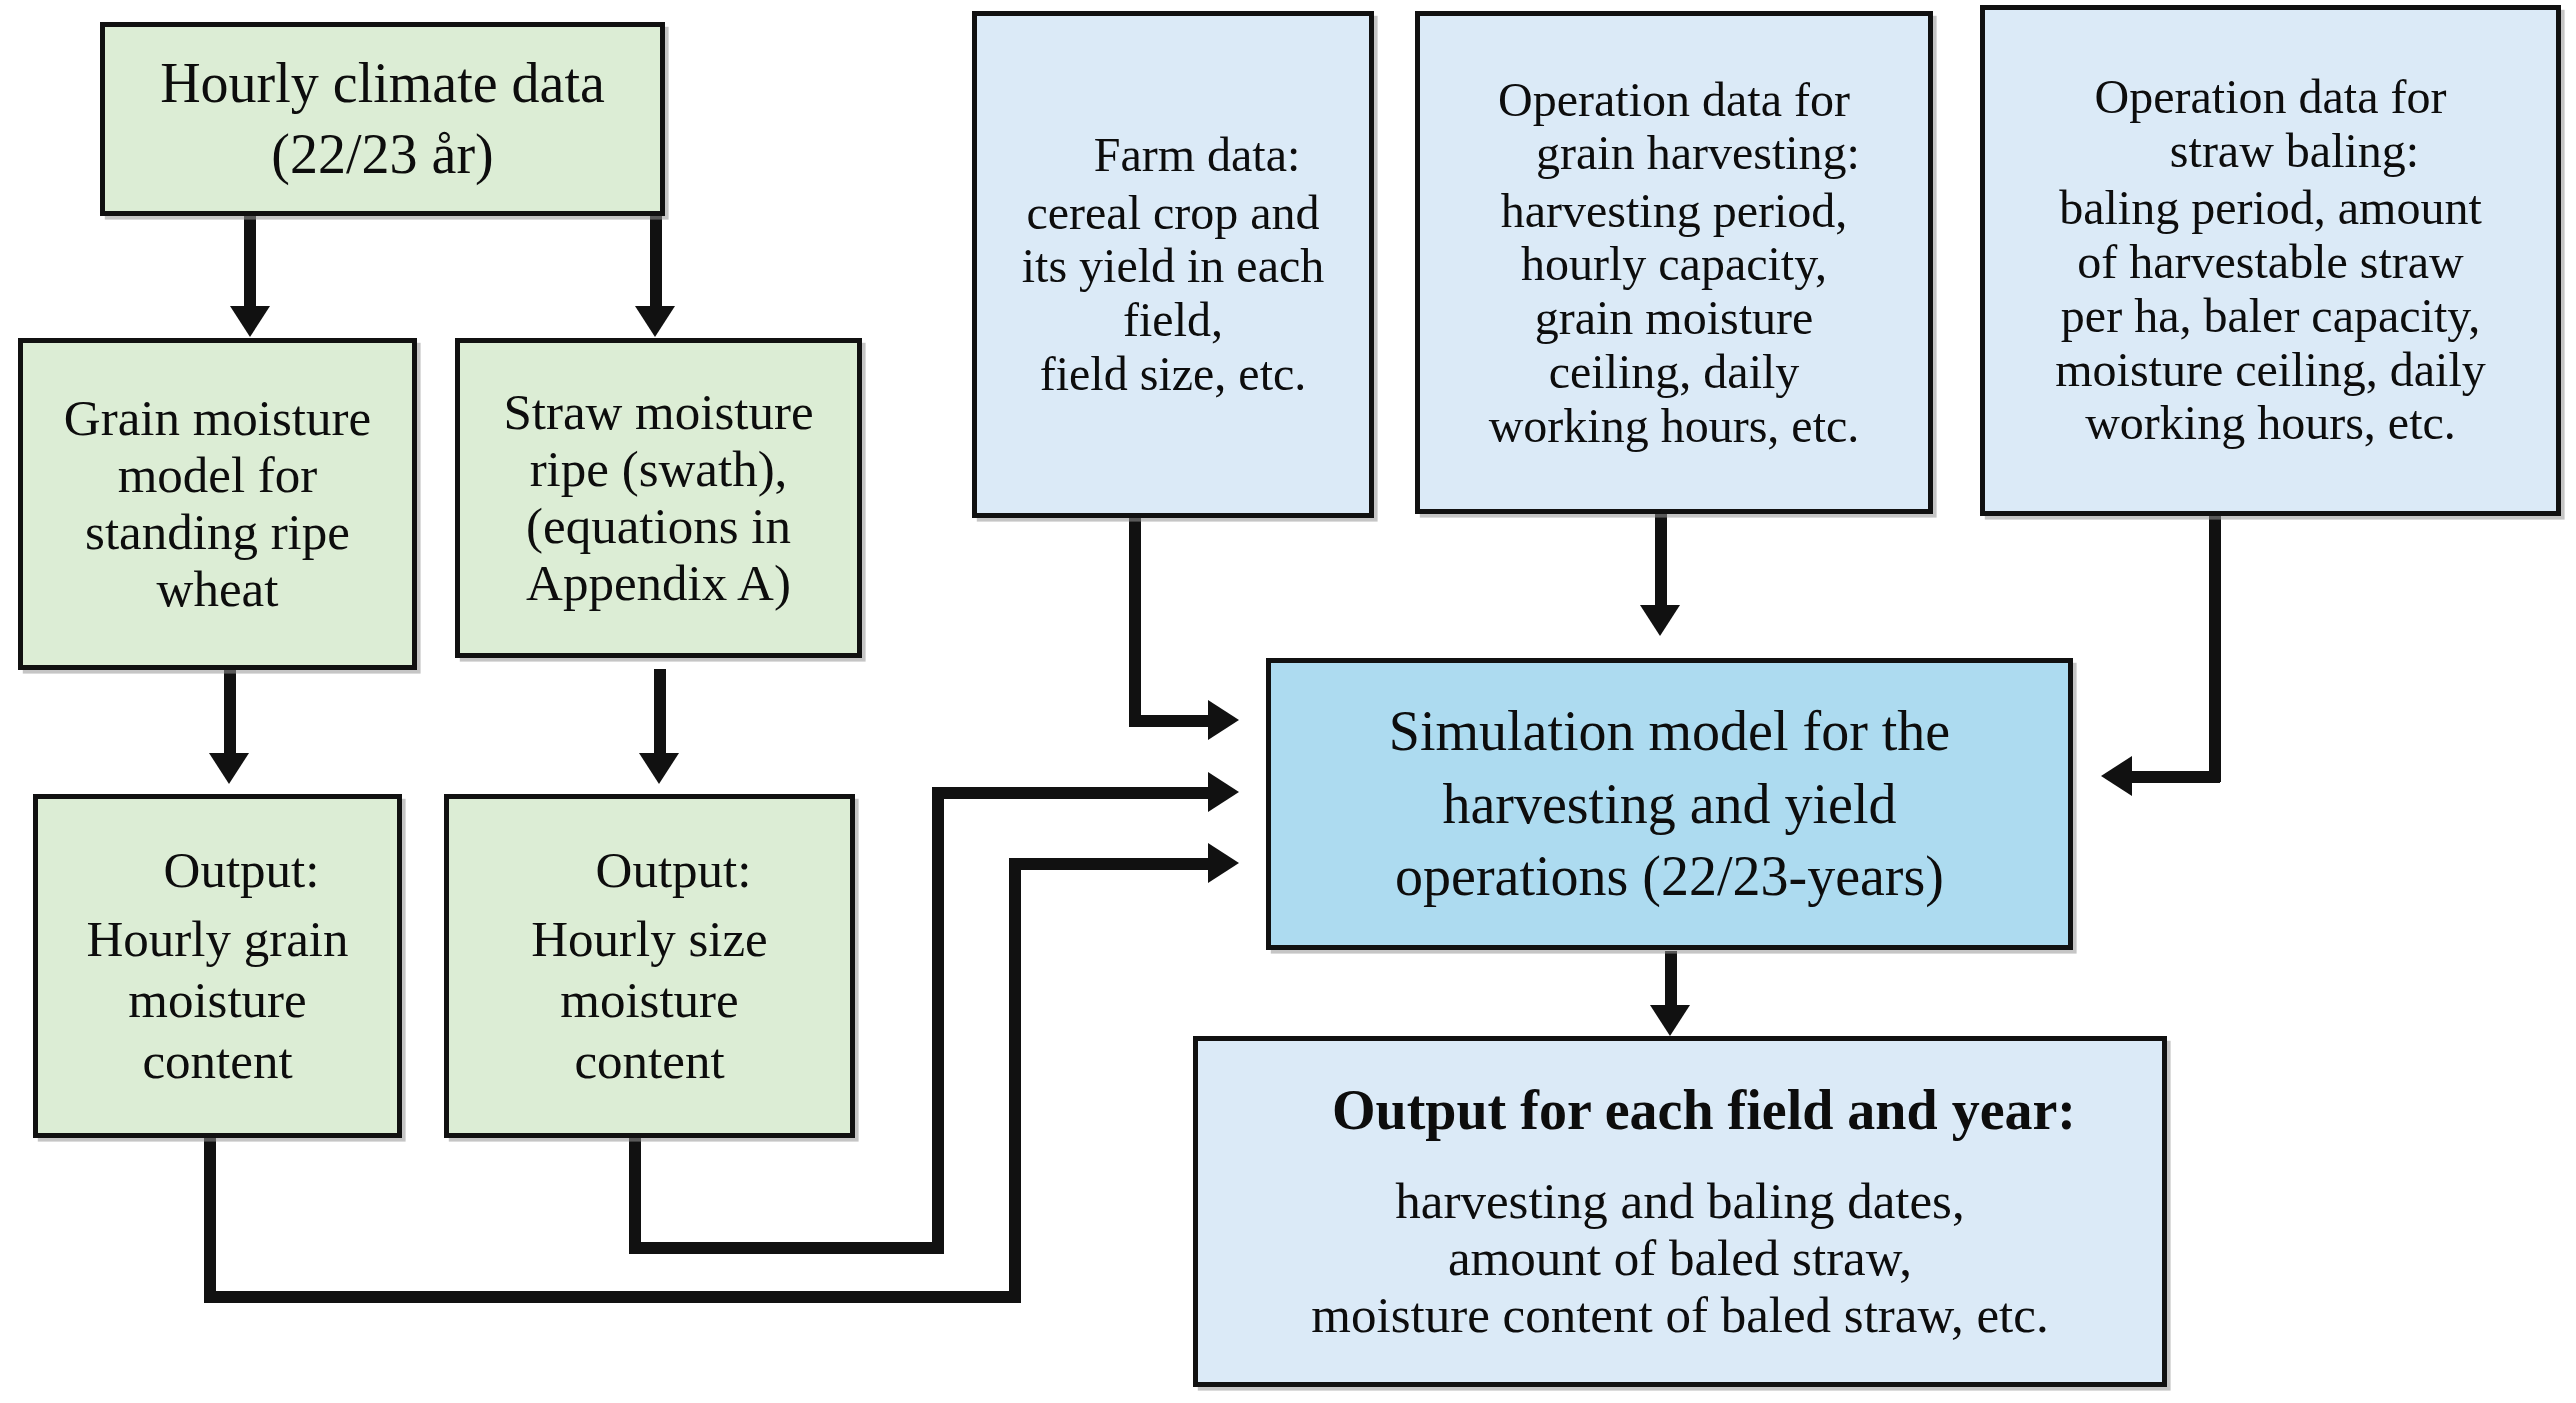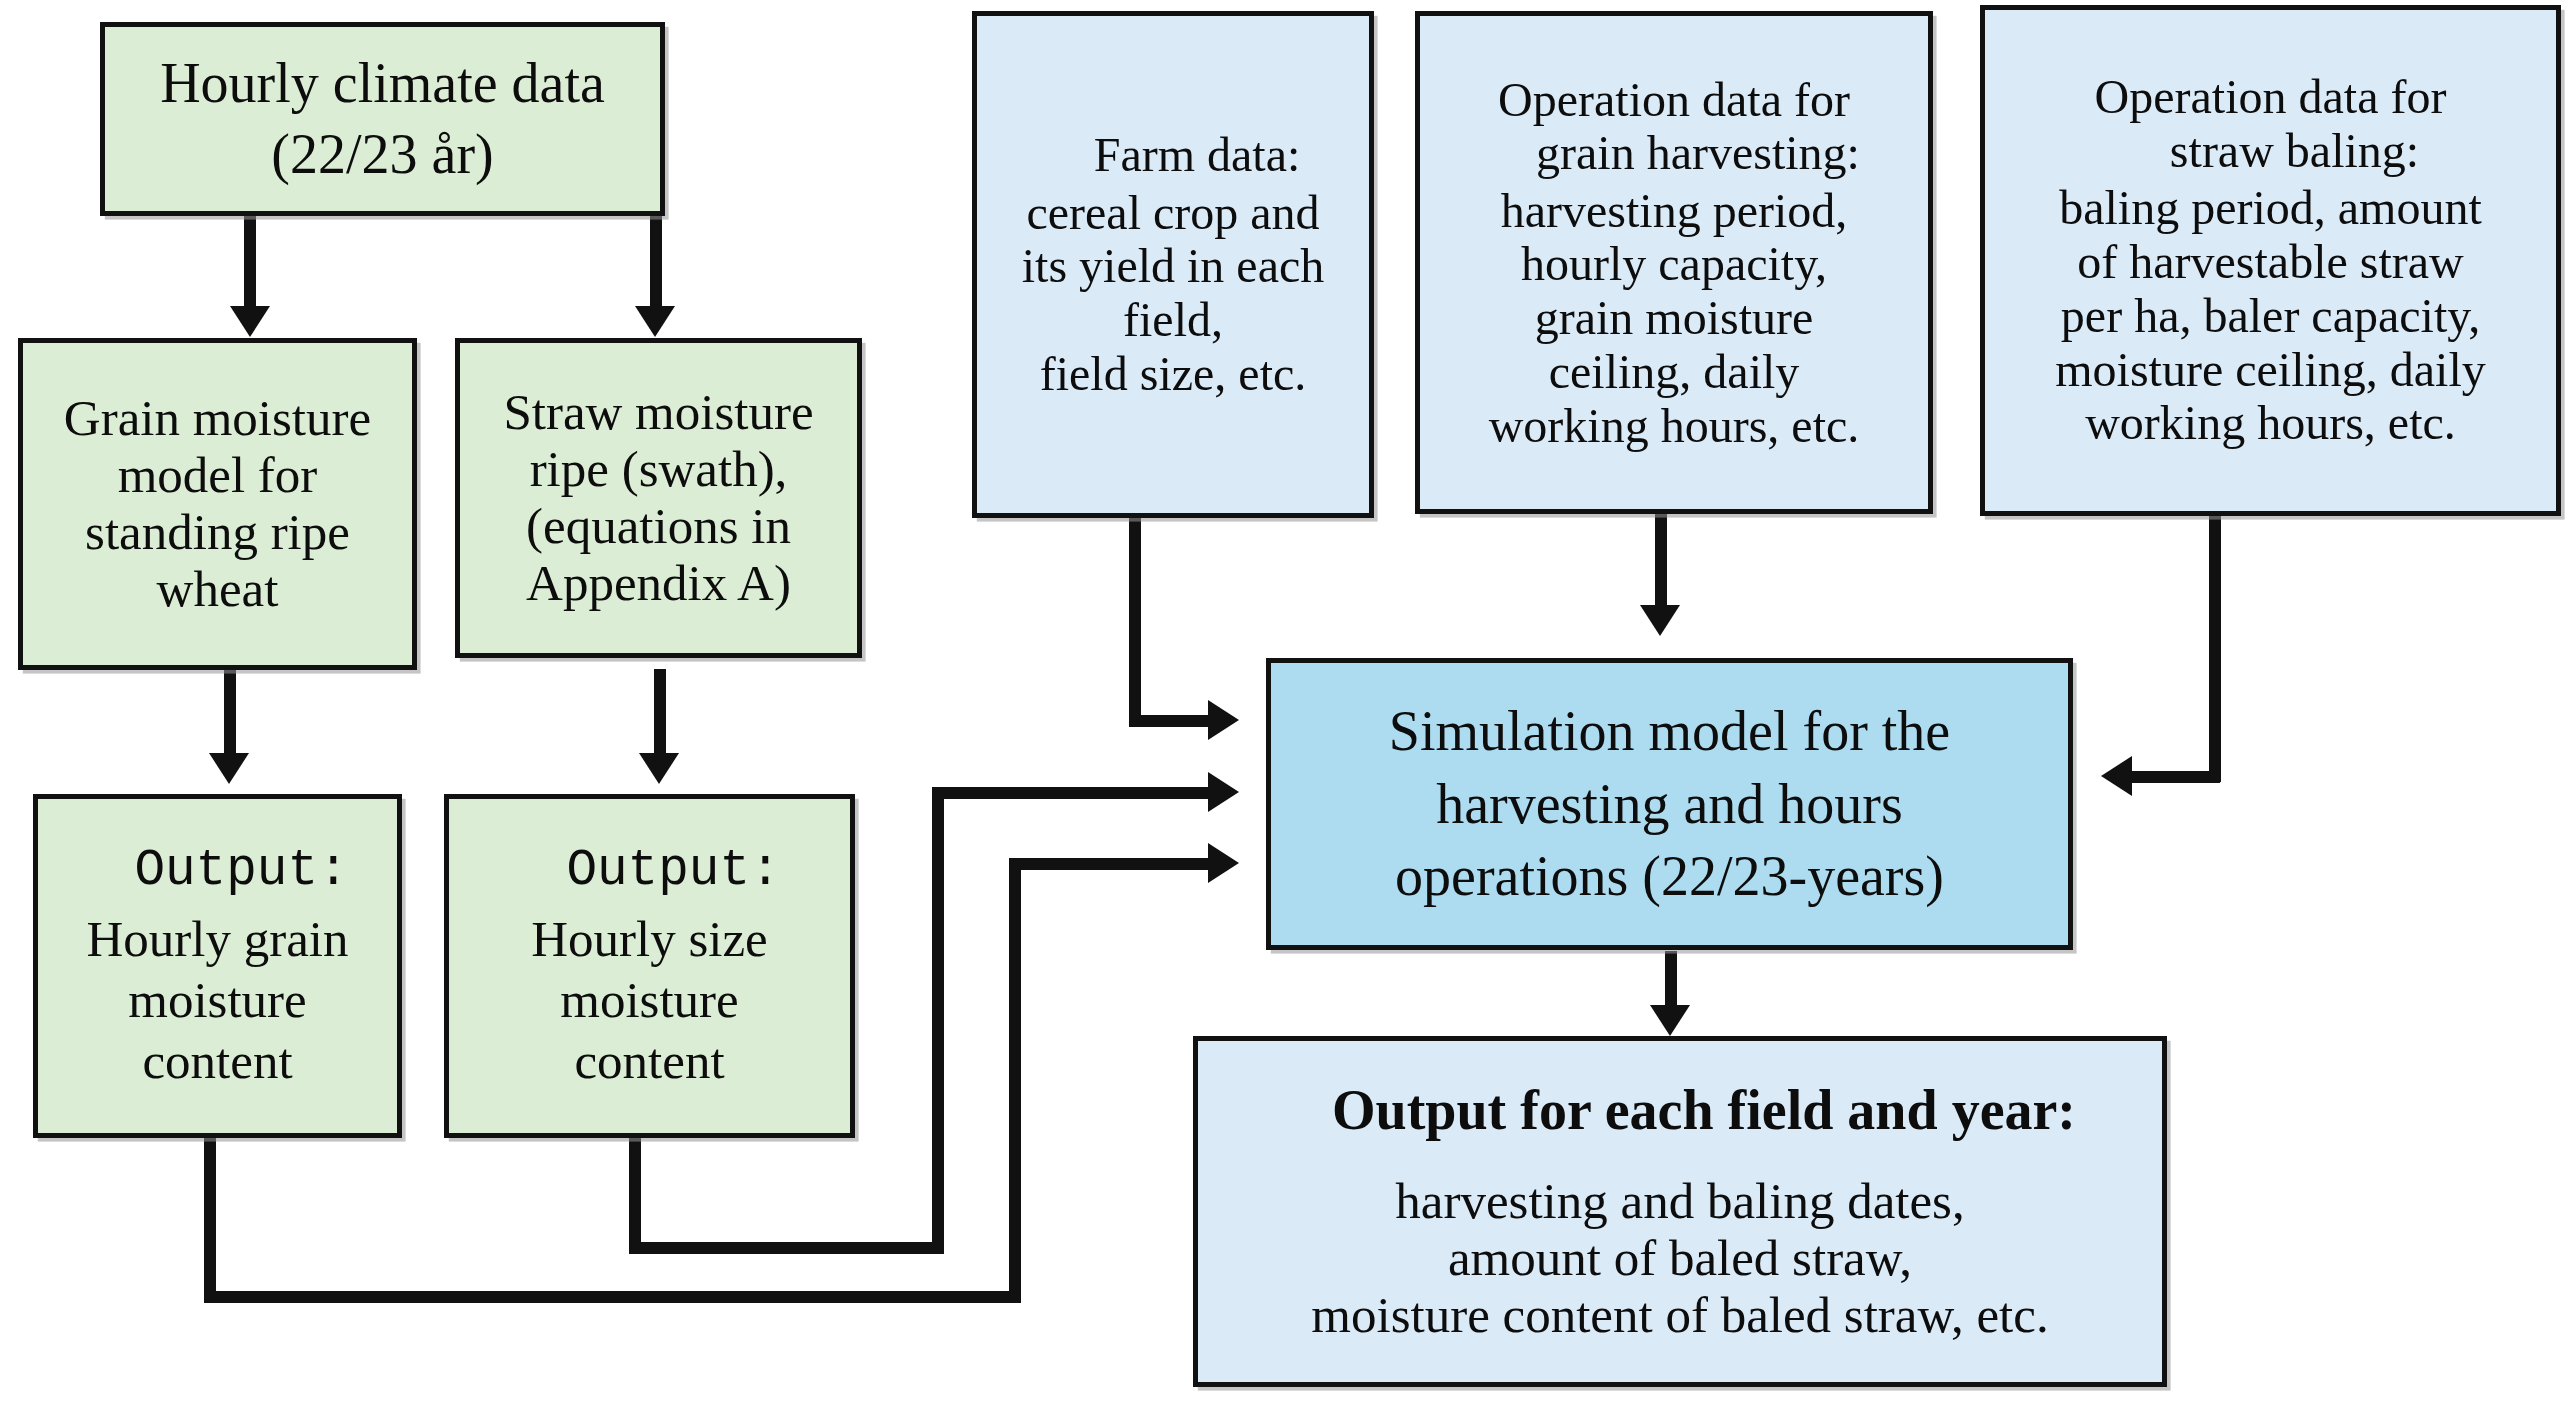--- a/index.html
+++ b/index.html
@@ -47,21 +47,21 @@
   #n-sim       { left: 1266px; top: 658px; width: 807px; height: 292px; font-size: 56px; }
   #n-output    { left: 1193px; top: 1036px; width: 974px; height: 351px; font-size: 51px; }
 
   
   .node .head { margin-bottom: 3.6px; padding-left: 48px; }
   #n-climate .ln { font-size: 56px; }
   #n-climate .ln + .ln { margin-top: 8.5px; }
   #n-sim .ln + .ln { margin-top: 9.7px; }
   #n-grainout .ln + .ln { margin-top: 3.6px; }
   #n-strawout .ln + .ln { margin-top: 3.6px; }
-  #n-grainout .head, #n-strawout .head { margin-bottom: 8px; font-family: Liberation Mono, monospace; }
+  #n-grainout .head, #n-strawout .head { margin-bottom: 8px; }
   #n-output .head { font-size: 56px; margin-bottom: 31px; font-weight: bold; }
   #n-farm .head, #n-harvest .head, #n-baling .head { }
 
   
   .seg {
     position: absolute;
     background: #111111;
   }
   .arrow {
     position: absolute;
@@ -182,21 +182,21 @@
     <span class="ln head">straw baling:</span>
     <span class="ln">baling period, amount</span>
     <span class="ln">of harvestable straw</span>
     <span class="ln">per ha, baler capacity,</span>
     <span class="ln">moisture ceiling, daily</span>
     <span class="ln">working hours, etc.</span>
   </div>
 
   <div class="node fill-blue-dark" id="n-sim">
     <span class="ln">Simulation model for the</span>
-    <span class="ln">harvesting and hours</span>
+    <span class="ln">harvesting and yield</span>
     <span class="ln">operations (22/23-years)</span>
   </div>
 
   <div class="node fill-blue" id="n-output">
     <span class="ln head">Output for each field and year:</span>
     <span class="ln">harvesting and baling dates,</span>
     <span class="ln">amount of baled straw,</span>
     <span class="ln">moisture content of baled straw, etc.</span>
   </div>
 

